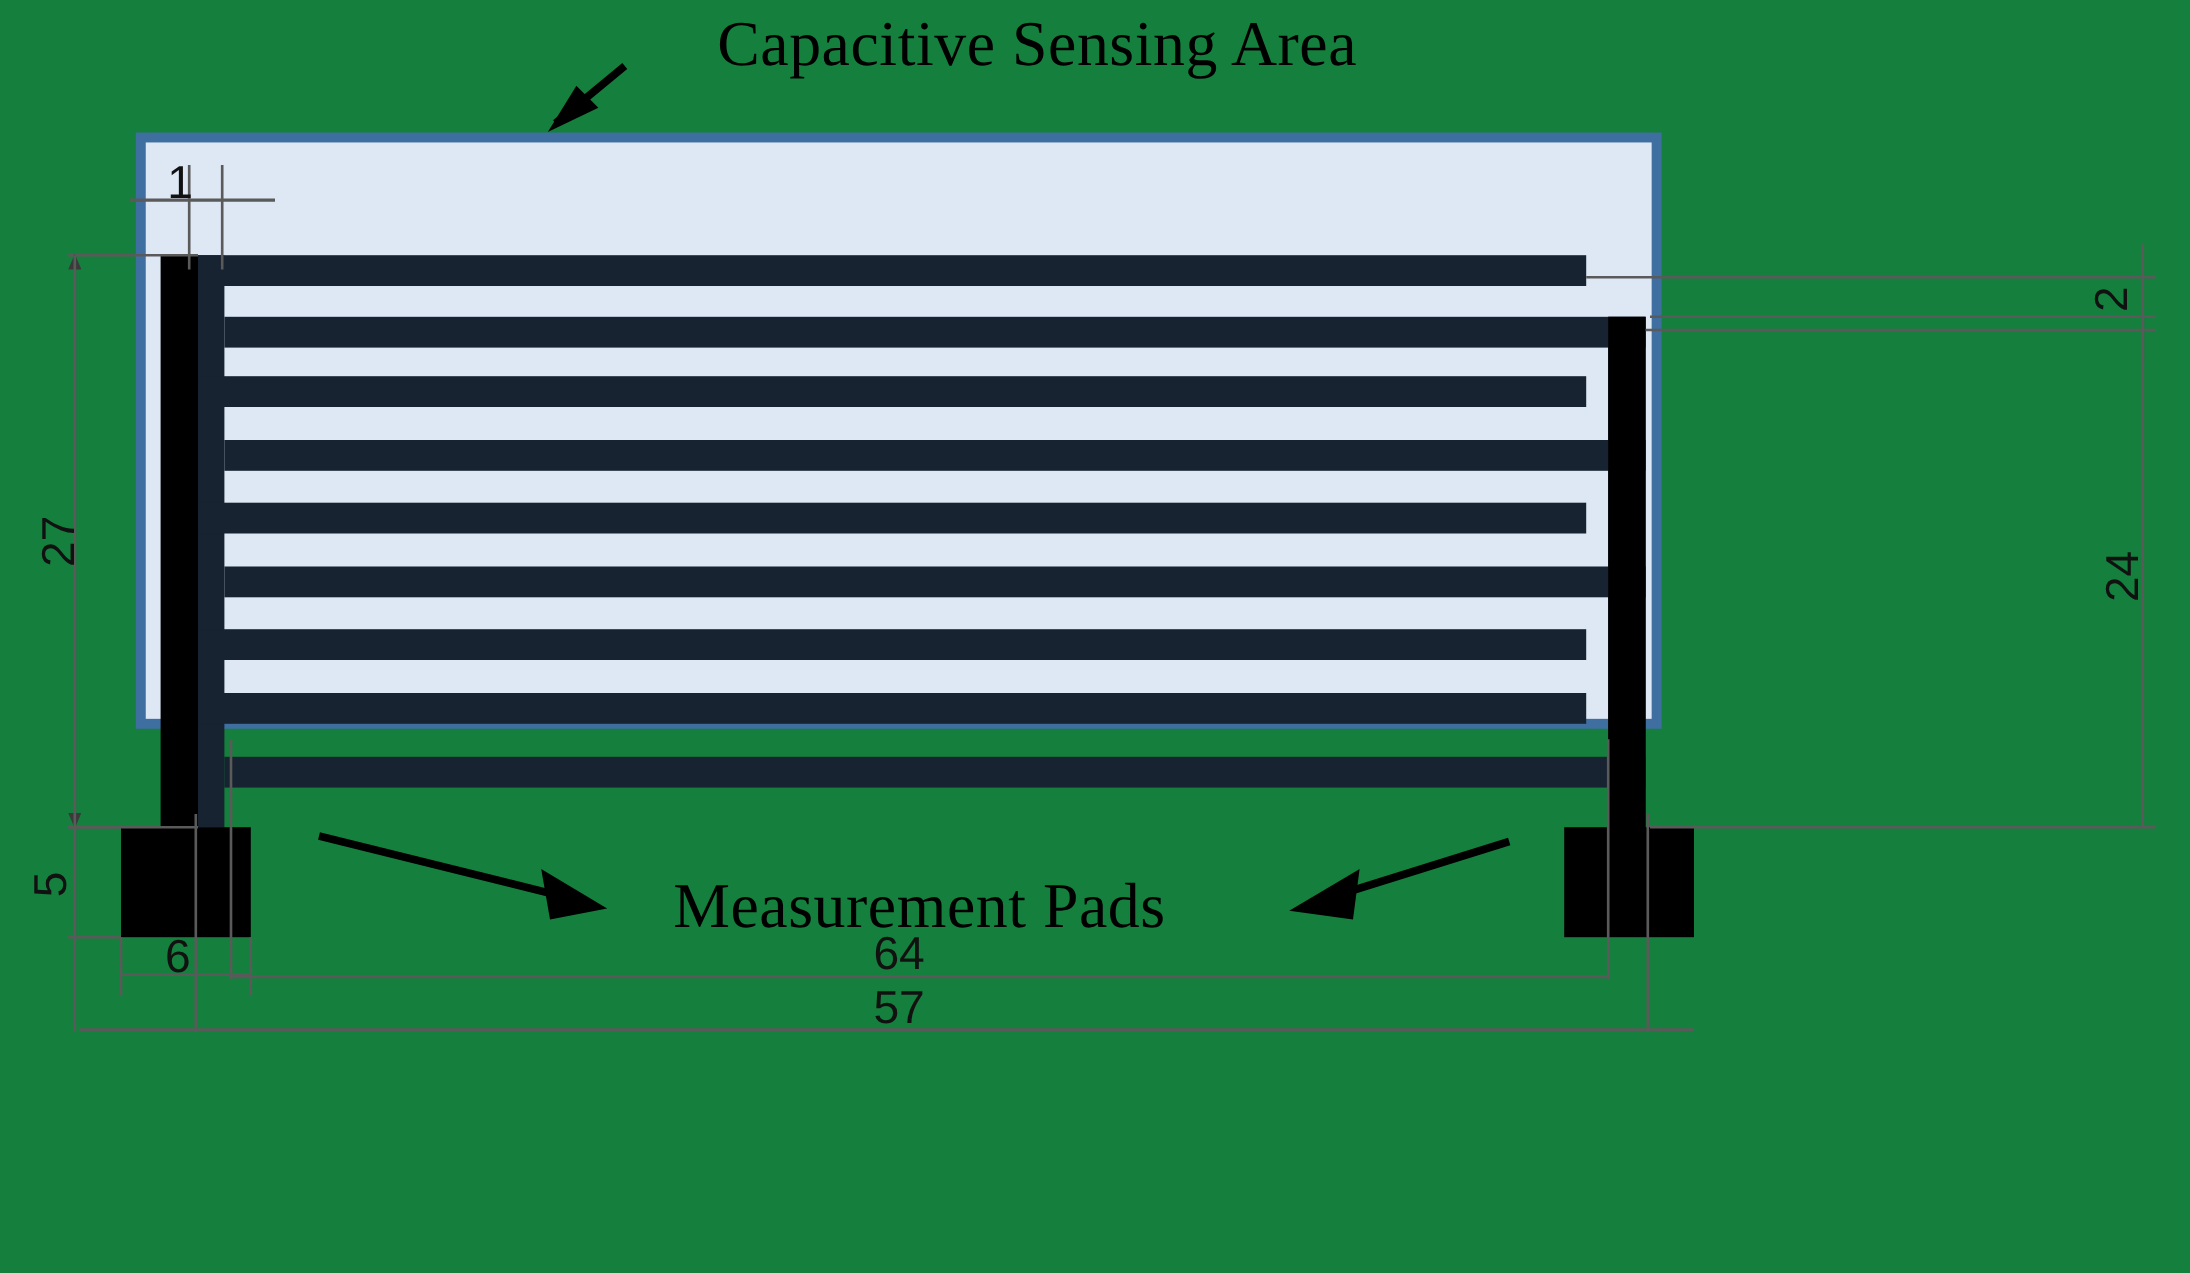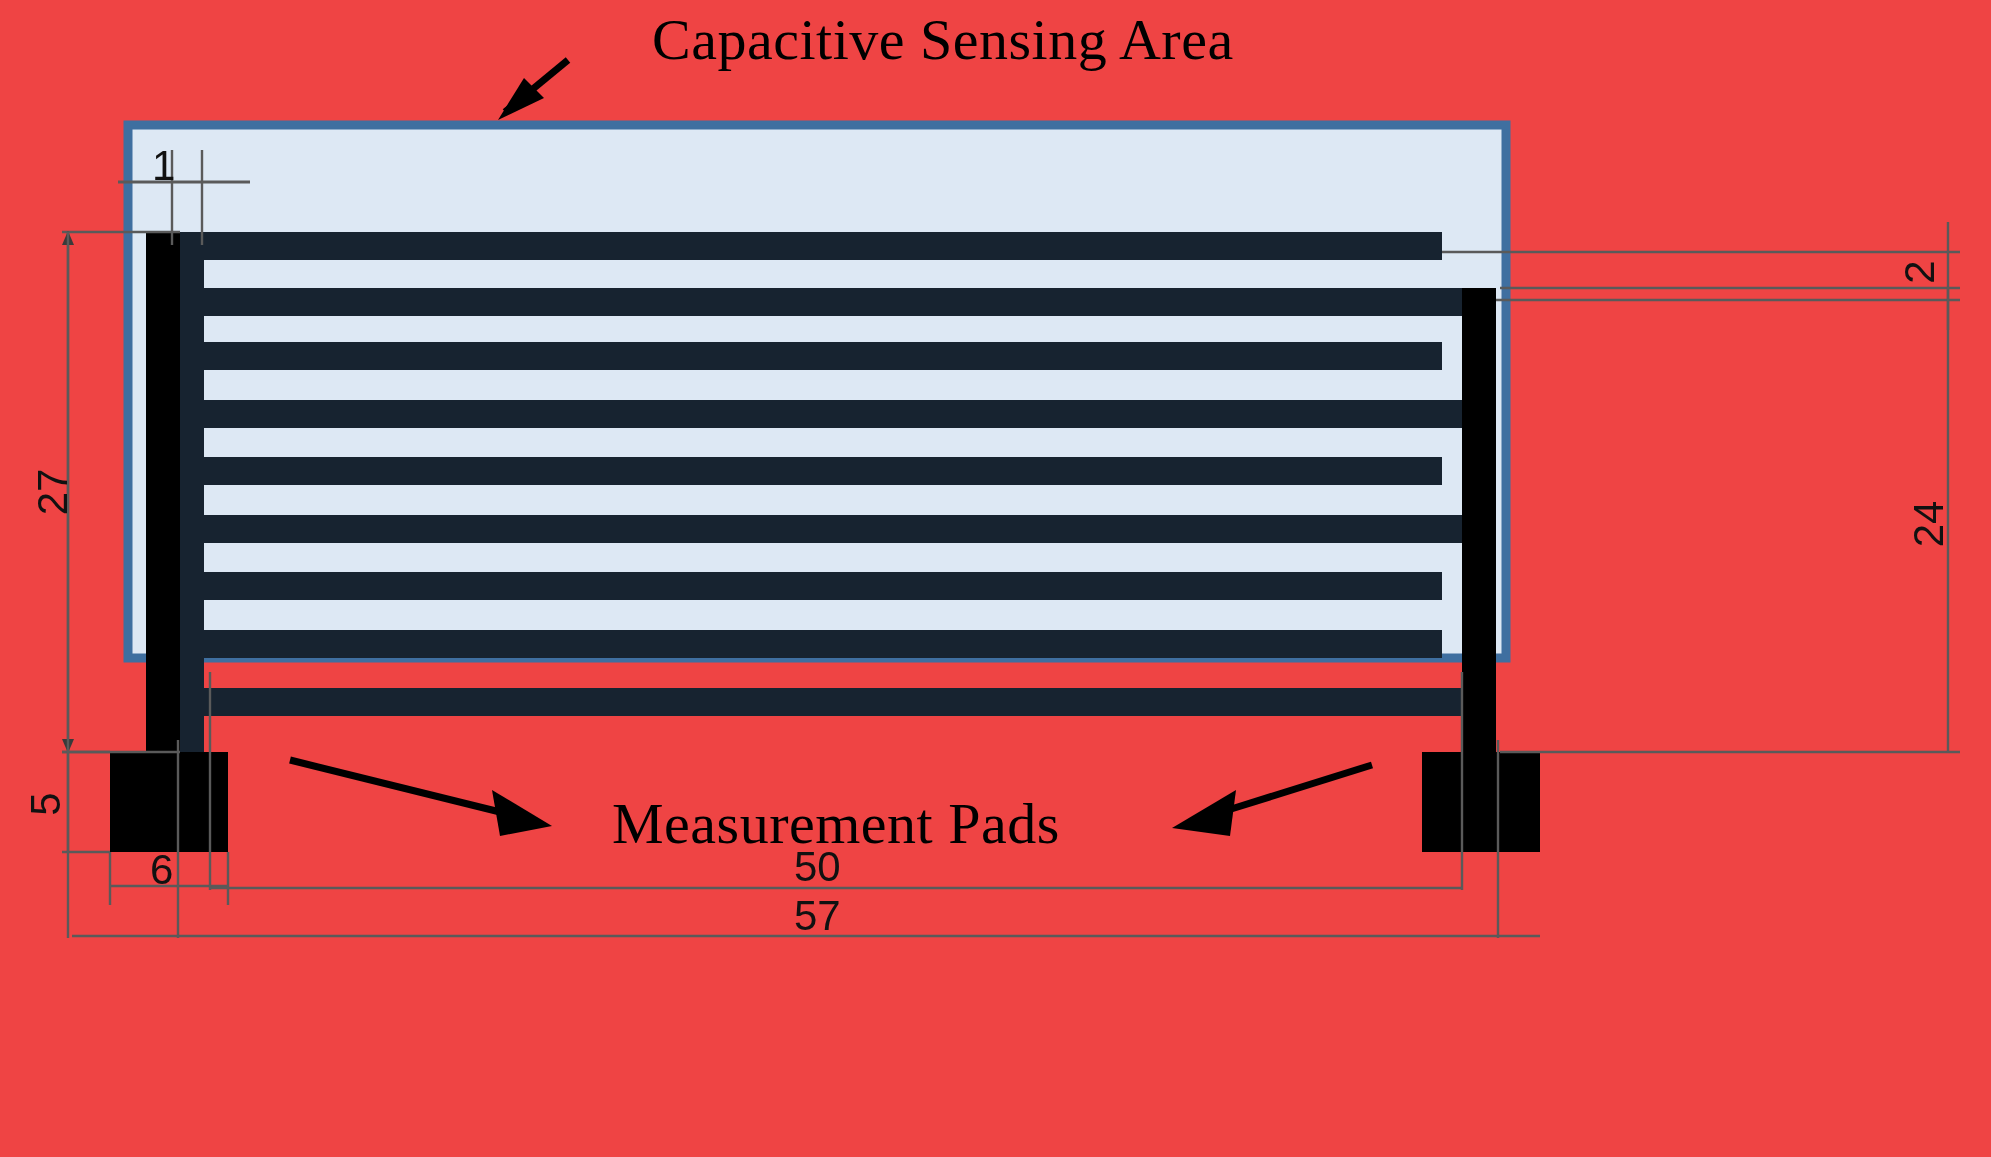--- a/index.html
+++ b/index.html
@@ -1,17 +1,17 @@
 <!DOCTYPE html>
 <html><head>
 <meta charset="utf-8">
 <style>
   html,body{margin:0;padding:0;background:#ffffff;}
   body{width:1991px;height:1157px;font-family:"Liberation Serif",serif;}
-  #stage{position:relative;width:1991px;height:1157px;overflow:hidden;background:#ef4444;}
+  #stage{position:relative;width:1991px;height:1157px;overflow:hidden;background:#15803d;}
   .lbl{position:absolute;color:#000;font-family:"Liberation Serif",serif;white-space:nowrap;}
   .title{font-size:58px;letter-spacing:.5px;}
   .dim{font-size:42px;font-family:"Liberation Sans",sans-serif;color:#111;}
   .dim-rot{transform-origin:50% 50%;}
   svg{position:absolute;left:0;top:0;}
 </style>
 </head>
 <body>
 
 <div id="stage">
@@ -112,21 +112,21 @@
   <div class="lbl title" style="left:612px;top:790px;">Measurement Pads</div>
 
   <div class="lbl dim" style="left:152px;top:142px;">1</div>
 
   <div class="lbl dim dim-rot" style="left:1908px;top:248px;transform:rotate(-90deg);">2</div>
 
   <div class="lbl dim dim-rot" style="left:30px;top:468px;transform:rotate(-90deg);">27</div>
 
   <div class="lbl dim dim-rot" style="left:1906px;top:500px;transform:rotate(-90deg);">24</div>
 
-  <div class="lbl dim" style="left:794px;top:843px;">50</div>
+  <div class="lbl dim" style="left:794px;top:843px;">64</div>
 
   <div class="lbl dim" style="left:794px;top:892px;">57</div>
 
   <div class="lbl dim dim-rot" style="left:34px;top:780px;transform:rotate(-90deg);">5</div>
 
   <div class="lbl dim" style="left:150px;top:846px;">6</div>
 
 </div>
 
 </body></html>

